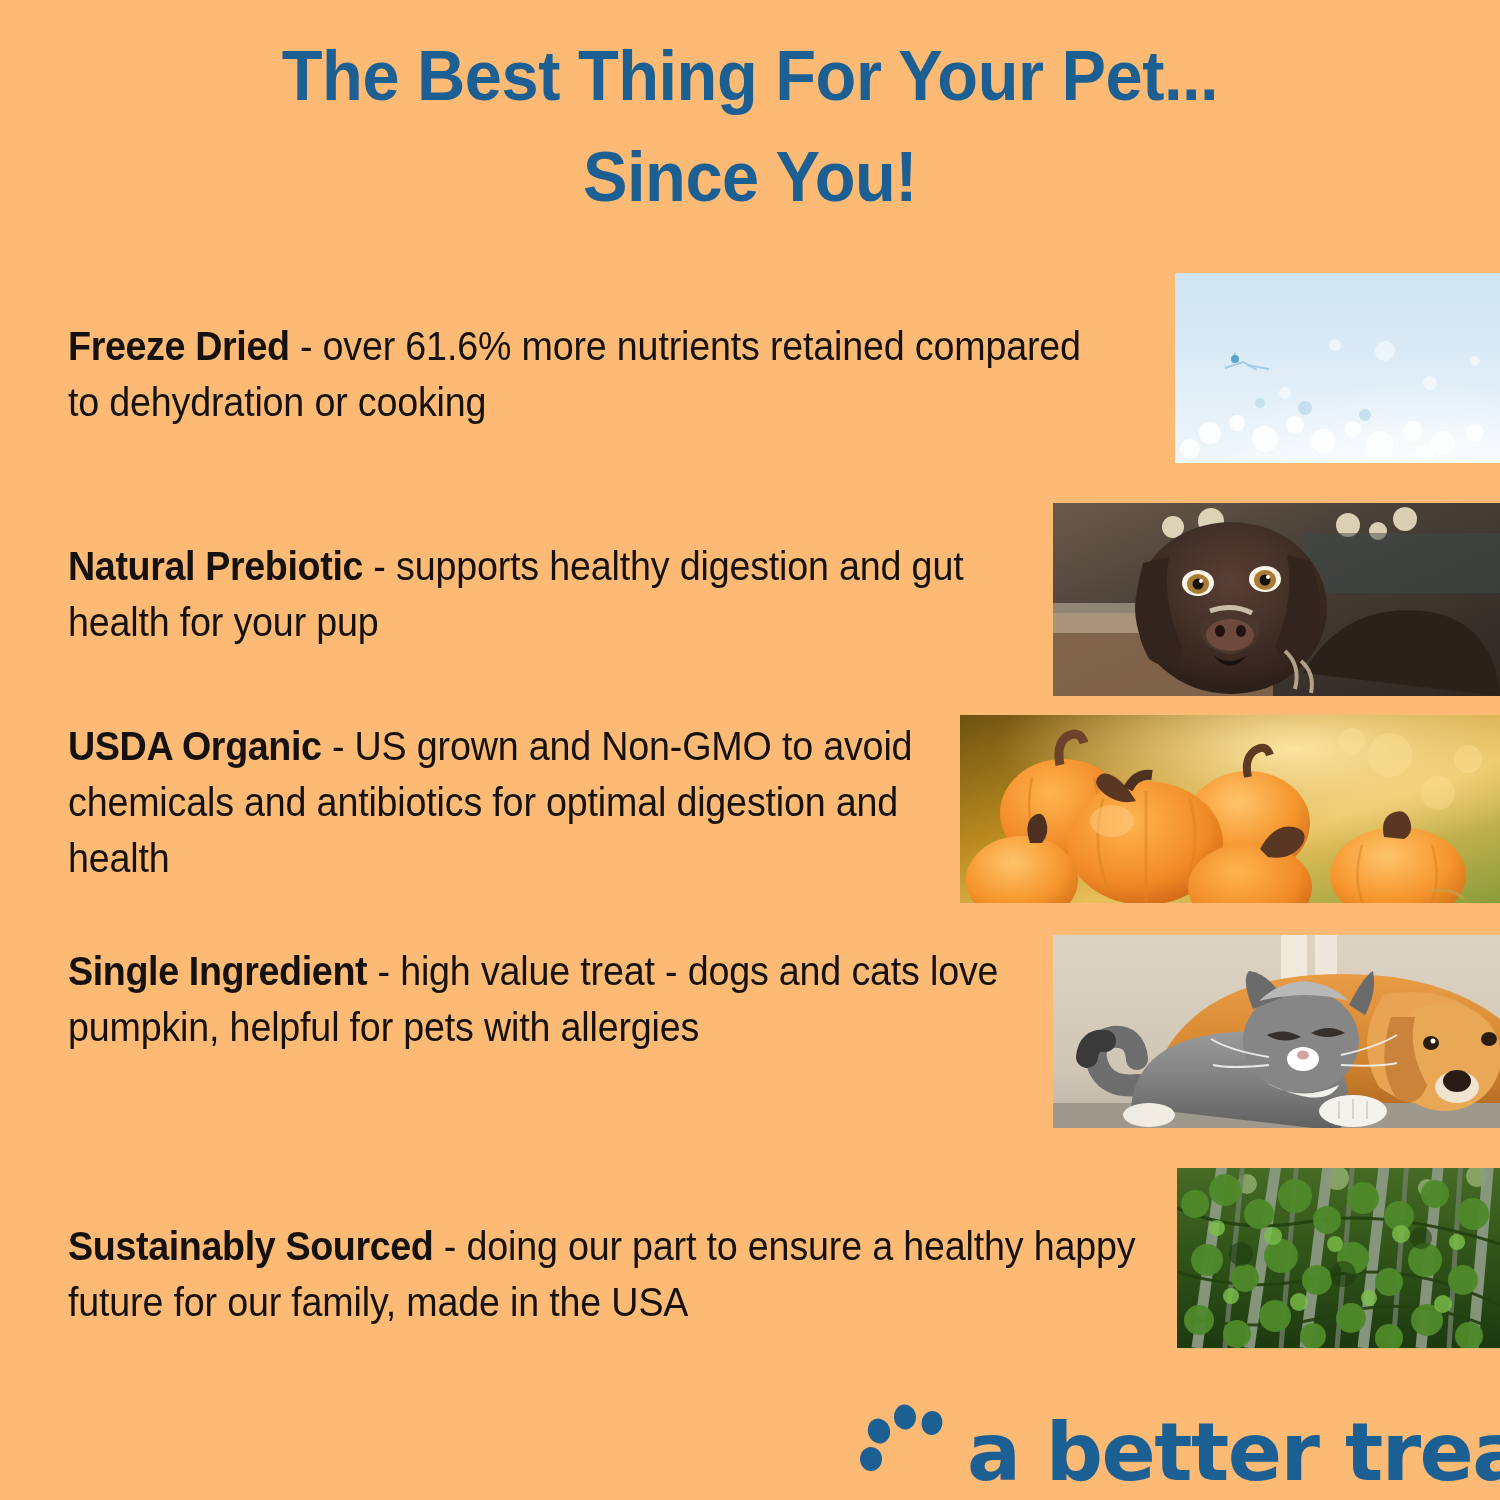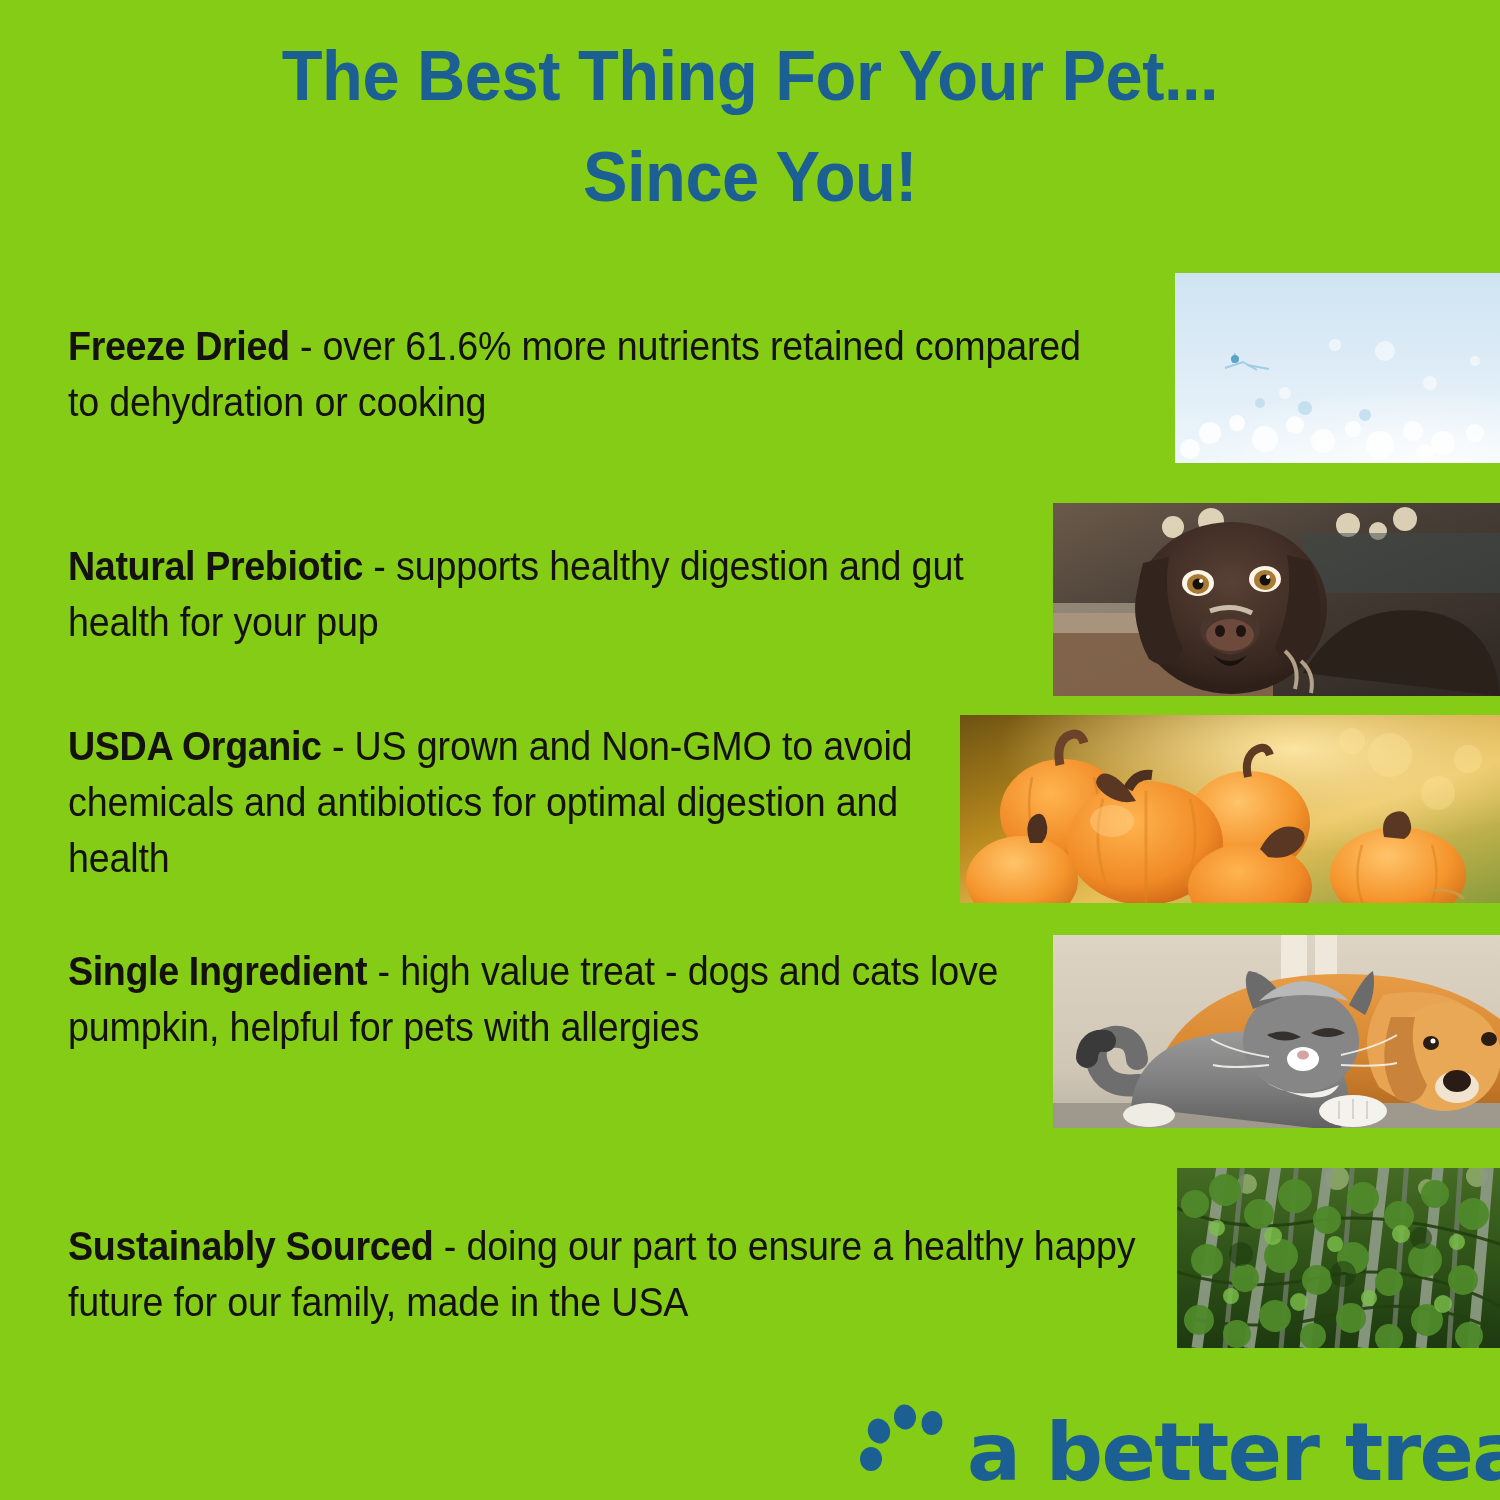--- a/index.html
+++ b/index.html
@@ -10,21 +10,21 @@
     width: 1500px;
     height: 1500px;
     background: #FDFBE4;
     font-family: "Liberation Sans", sans-serif;
     overflow: hidden;
   }
   .page {
     position: relative;
     width: 1500px;
     height: 1500px;
-    background: #84cc16;
+    background: #fdba74;
     overflow: hidden;
   }
 
   
   .headline {
     position: absolute;
     left: 0;
     top: 26px;
     width: 1500px;
     text-align: center;

